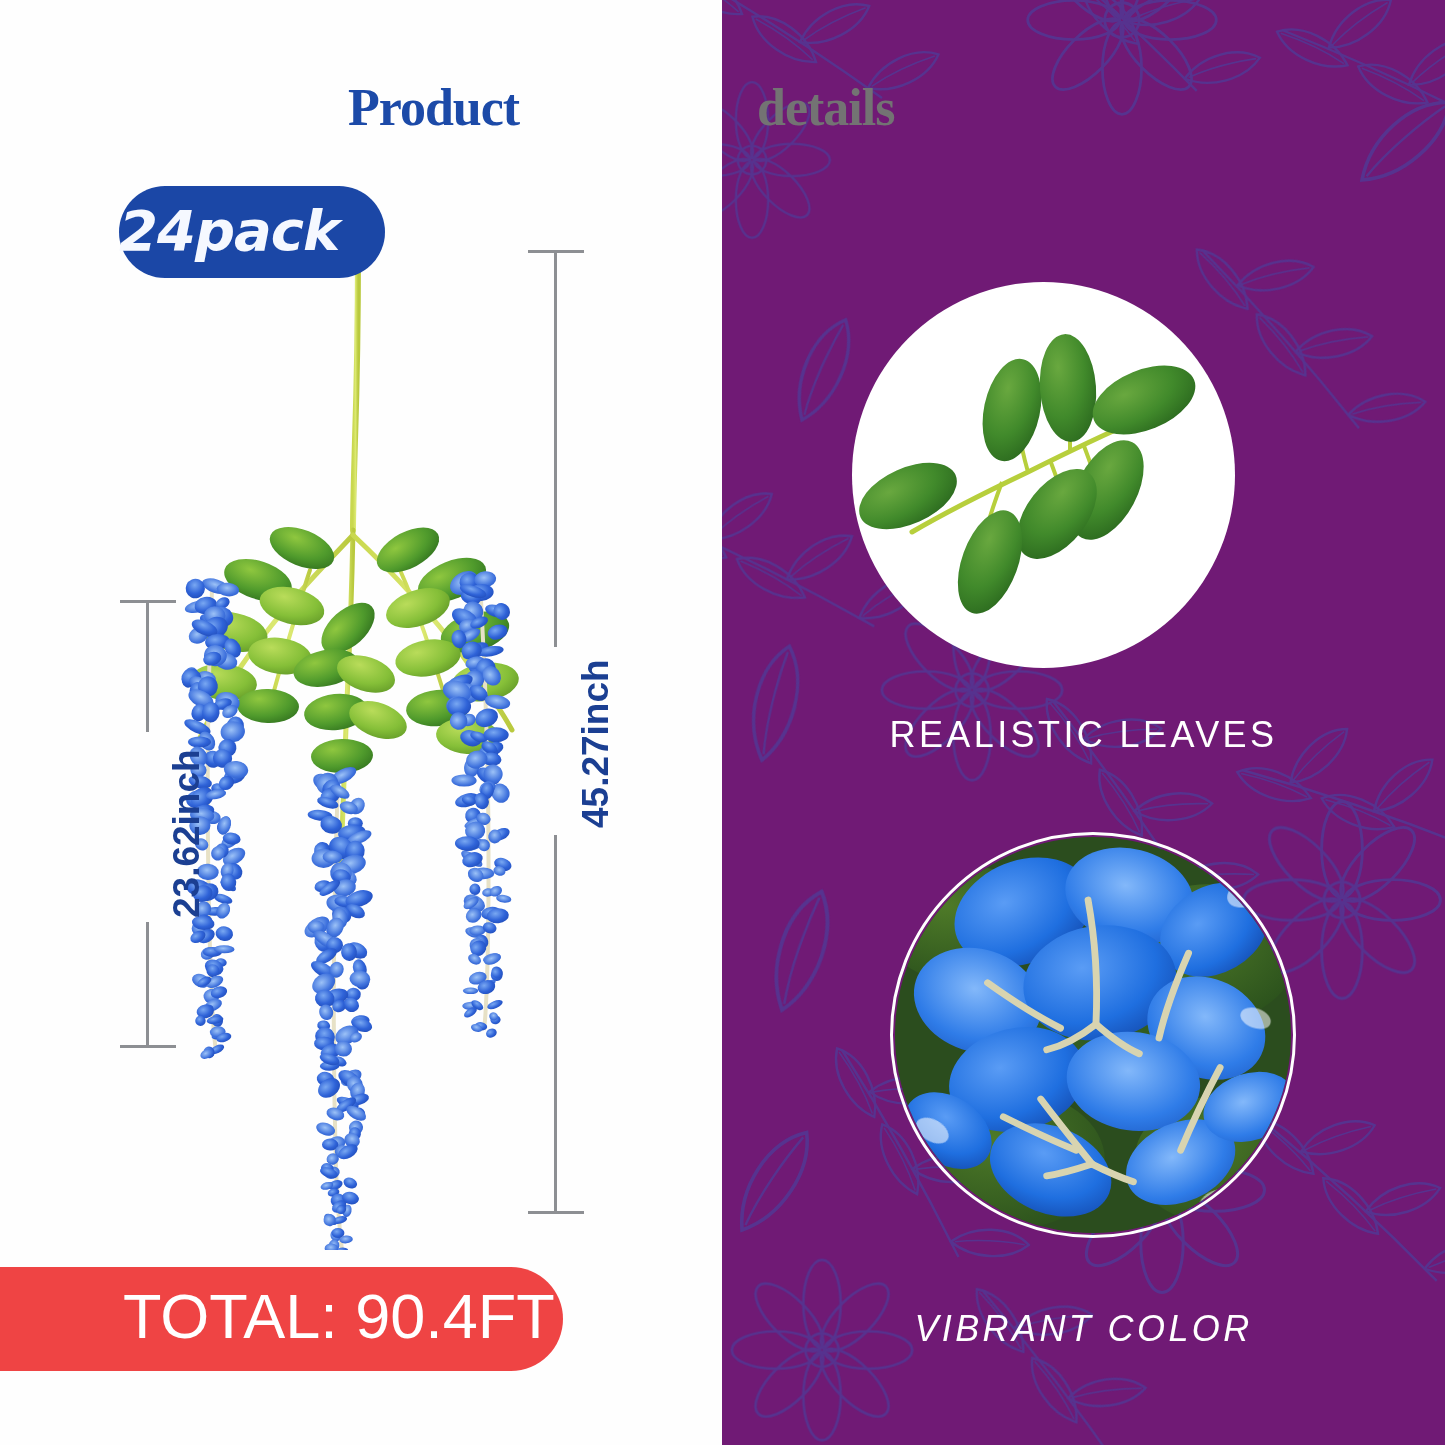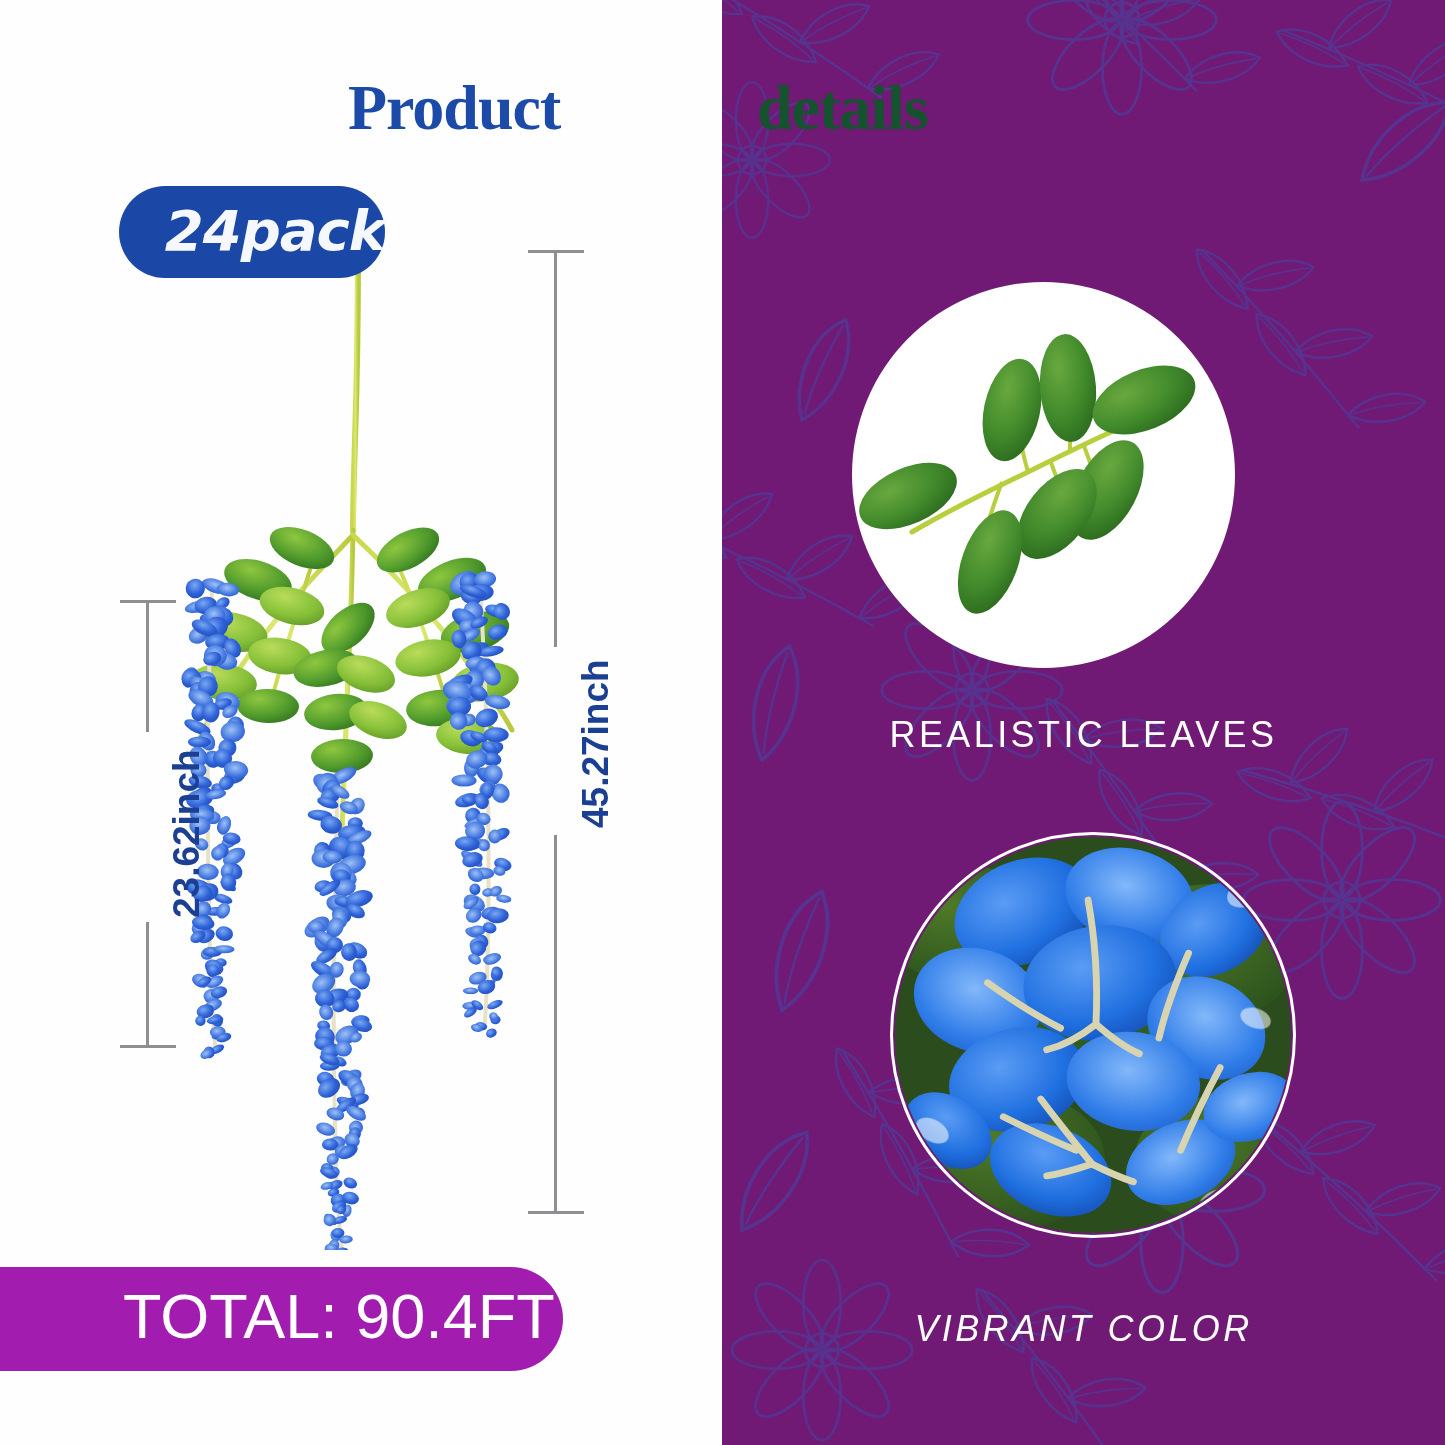--- a/index.html
+++ b/index.html
@@ -15,44 +15,44 @@
   .left-panel{position:absolute;left:0;top:0;width:722px;height:1445px;background:#fefefe;}
   .right-panel{position:absolute;left:722px;top:0;width:723px;height:1445px;background:#701a75;overflow:hidden;}
   .pattern{position:absolute;left:0;top:0;width:100%;height:100%;opacity:.45;}
 
   
   .title{position:absolute;top:58px;left:0;width:1445px;height:110px;}
   .title-word{
     position:absolute;
     font-family:"Liberation Serif","DejaVu Serif",serif;
     font-weight:700;
-    font-size:64px;
+    font-size:52px;
     line-height:100px;
     letter-spacing:-1px;
     white-space:nowrap;
   }
   .title-a{left:348px;top:0;color:#1c4aa8;}
-  .title-b{left:757px;top:0;color:#14532d;}
+  .title-b{left:757px;top:0;color:#737373;}
 
   
   .badge{
     position:absolute;left:119px;top:186px;width:266px;height:92px;
     background:#1b47a6;border-radius:46px;
-    display:flex;align-items:center;justify-content:flex-end;
+    display:flex;align-items:center;justify-content:flex-start;
   }
   .badge span{
     color:#f5f8ff;font-size:56px;font-weight:700;font-style:italic;
     font-family:"DejaVu Sans",sans-serif;letter-spacing:-1px;
     transform:translateY(-2px);
   }
 
   
   .total-banner{
     position:absolute;left:0px;top:1267px;width:563px;height:104px;
-    background:#a21caf;border-radius:0 54px 54px 0;
+    background:#ef4444;border-radius:0 54px 54px 0;
     display:flex;align-items:center;
   }
   .total-banner span{
     color:#ffffff;font-size:63px;font-weight:400;letter-spacing:0px;
     font-family:"Liberation Sans",sans-serif;
     padding-left:123px;transform:translateY(-3px);
   }
 
   
   .dim{position:absolute;}

